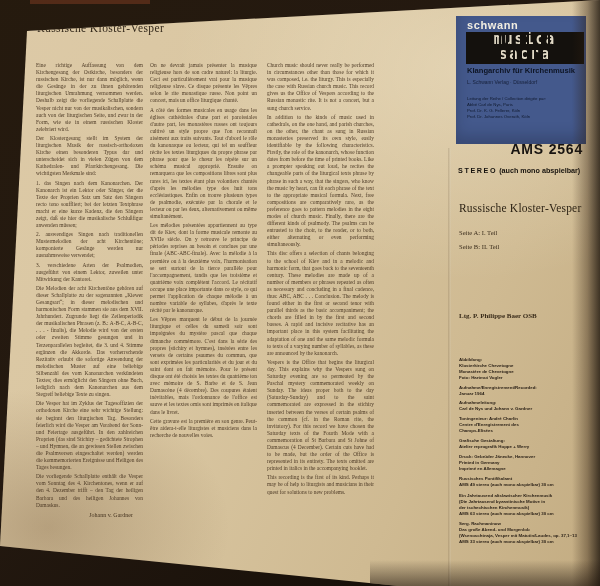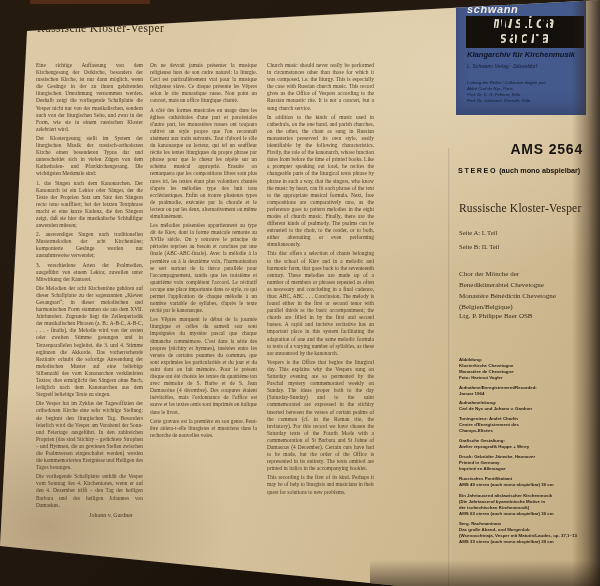--- a/index.html
+++ b/index.html
@@ -30,22 +30,22 @@
 
   .col{position:absolute;top:62px;width:107px;height:478px;overflow:hidden;
          font-size:5.4px;line-height:7.1px;text-align:justify;color:#4d3a26;}
   #col-german{left:36px;}
   #col-french{left:150px;}
   #col-english{left:267px;}
   .para{margin:0 0 2px 0;}
   .signature{text-align:right;margin-top:3px;padding-right:10px;font-size:6px;color:#473521;}
 
   
-  .blue-panel{position:absolute;left:456px;top:0;width:130px;height:115px;background:#44598c;
-         box-shadow:inset 0 -8px 14px rgba(20,25,45,.25);font-style:italic;}
+  .blue-panel{position:absolute;left:456px;top:16px;width:130px;height:128px;background:#44598c;
+         box-shadow:inset 0 -8px 14px rgba(20,25,45,.25);}
   .brand{position:absolute;left:11px;top:3px;font-family:"Liberation Sans",sans-serif;
          font-weight:bold;font-size:11px;letter-spacing:.6px;color:#f2eee2;}
   .logo-box{position:absolute;left:10px;top:16px;width:118px;height:32px;background:#14110d;
          overflow:hidden;}
   .logo-line{font-family:"DejaVu Sans Mono",monospace;font-weight:bold;font-size:14px;
          line-height:15px;letter-spacing:2px;color:#e2dac6;text-align:center;
          transform:scaleY(1.08);}
   .stencil-stripes{position:absolute;inset:0;
          background:repeating-linear-gradient(90deg,rgba(20,17,13,0) 0 5px,#14110d 5px 7px);}
   .series-title{position:absolute;left:11px;top:50px;width:118px;
@@ -62,21 +62,21 @@
   .stereo-line{position:absolute;left:458px;top:166px;width:128px;
          font-family:"Liberation Sans",sans-serif;font-weight:bold;font-size:7.2px;
          color:#17130e;white-space:nowrap;}
   .stereo-word{letter-spacing:1.6px;margin-top:42px;}
   .album-title{position:absolute;left:459px;top:202px;font-size:11.5px;letter-spacing:.2px;
          color:#2e2416;}
   .side-label{position:absolute;left:459px;font-size:6.6px;color:#3c2e1d;}
   #side-a{top:229px;} #side-b{top:243px;}
   .performers{position:absolute;left:459px;top:269px;font-size:7px;line-height:11px;
          color:#3a2c1a;}
-  .director{position:absolute;left:459px;top:312px;font-size:7px;color:#3a2c1a;}
+  .director{position:absolute;left:459px;top:312px;font-size:7px;color:#3a2c1a;font-weight:bold;}
 
   .credits{position:absolute;left:459px;top:357px;font-family:"Liberation Sans",sans-serif;
          font-weight:bold;font-size:4.4px;line-height:5.9px;color:#2c2218;}
   .credit-group{margin-bottom:4px;}
   .releases{position:absolute;left:459px;top:476px;font-family:"Liberation Sans",sans-serif;
          font-weight:bold;font-size:4.4px;line-height:5.9px;color:#2c2218;}
   .release-group{margin-bottom:5px;}
 </style>
 </head>
 <body>
@@ -143,26 +143,20 @@
 
     <div class="stereo-line">
       <span class="stereo-word">STEREO</span>
       <span>(auch mono abspielbar)</span>
     </div>
 
     <div class="album-title">Russische Kloster-Vesper</div>
     <div class="side-label" id="side-a">Seite A: I. Teil</div>
     <div class="side-label" id="side-b">Seite B: II. Teil</div>
 
-    <div class="performers">
-        <div>Chor der Mönche der</div>
-        <div>Benediktinerabtei Chevetogne</div>
-        <div>Monastère Bénédictin Chevetogne</div>
-        <div>(Belgien/Belgique)</div>
-      </div>
     <div class="director">Ltg. P. Philippe Baer OSB</div>
 
     <div class="credits">
       <div class="credit-group">
           <div>Abbildung:</div>
           <div>Klosterkirche Chevetogne</div>
           <div>Monastère de Chevetogne</div>
           <div>Foto: Hartmut Vogler</div>
         </div>
       <div class="credit-group">

